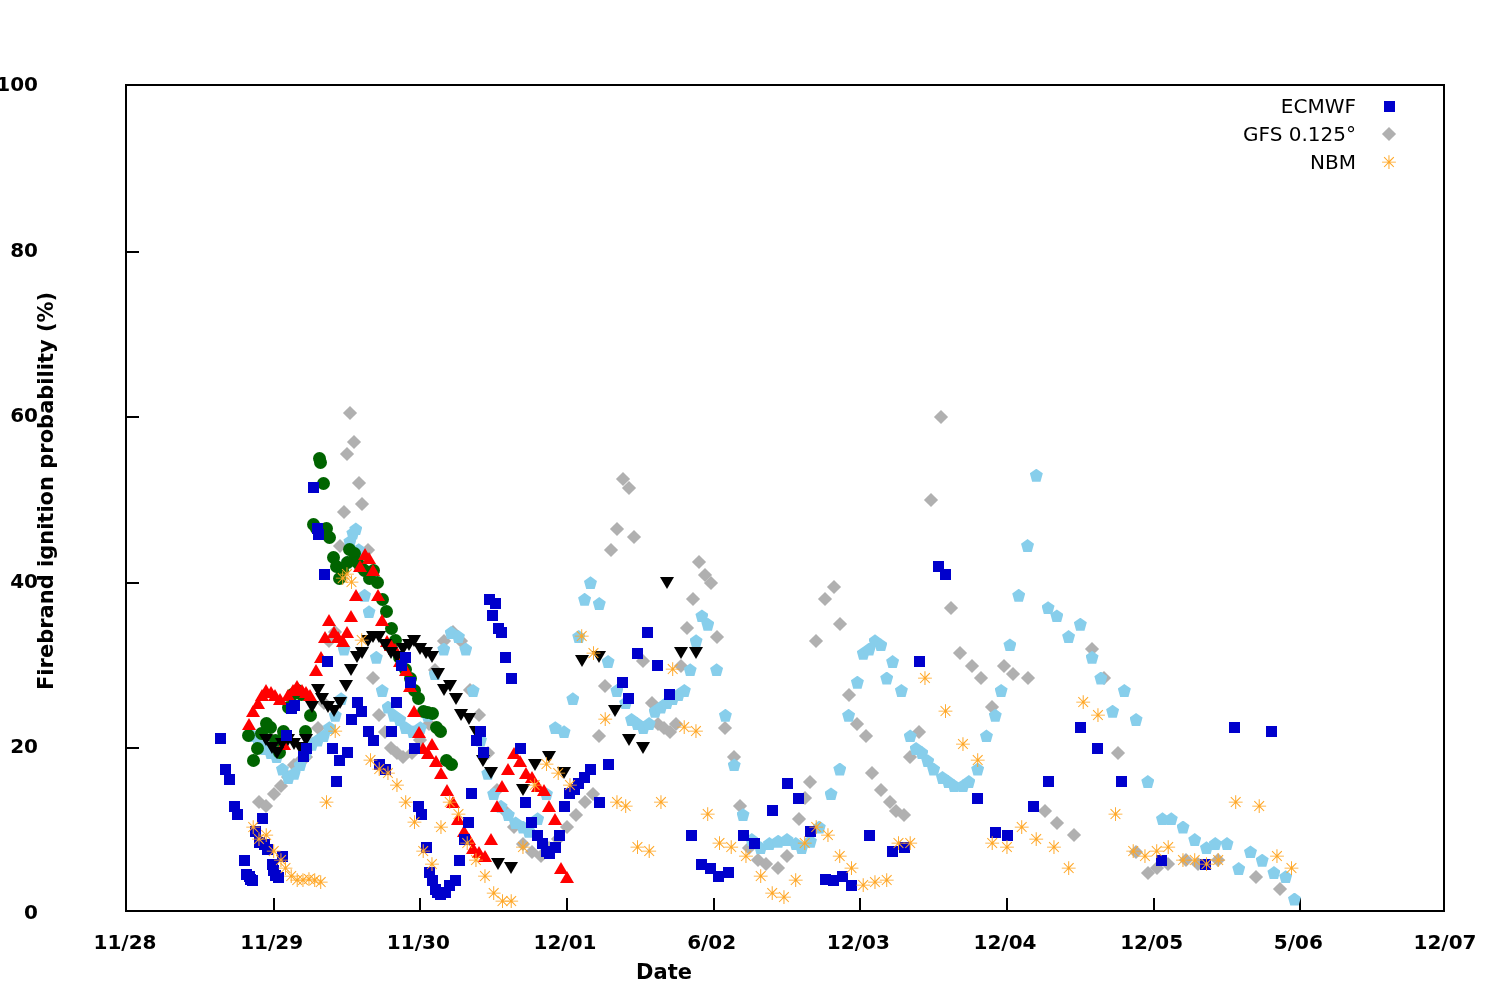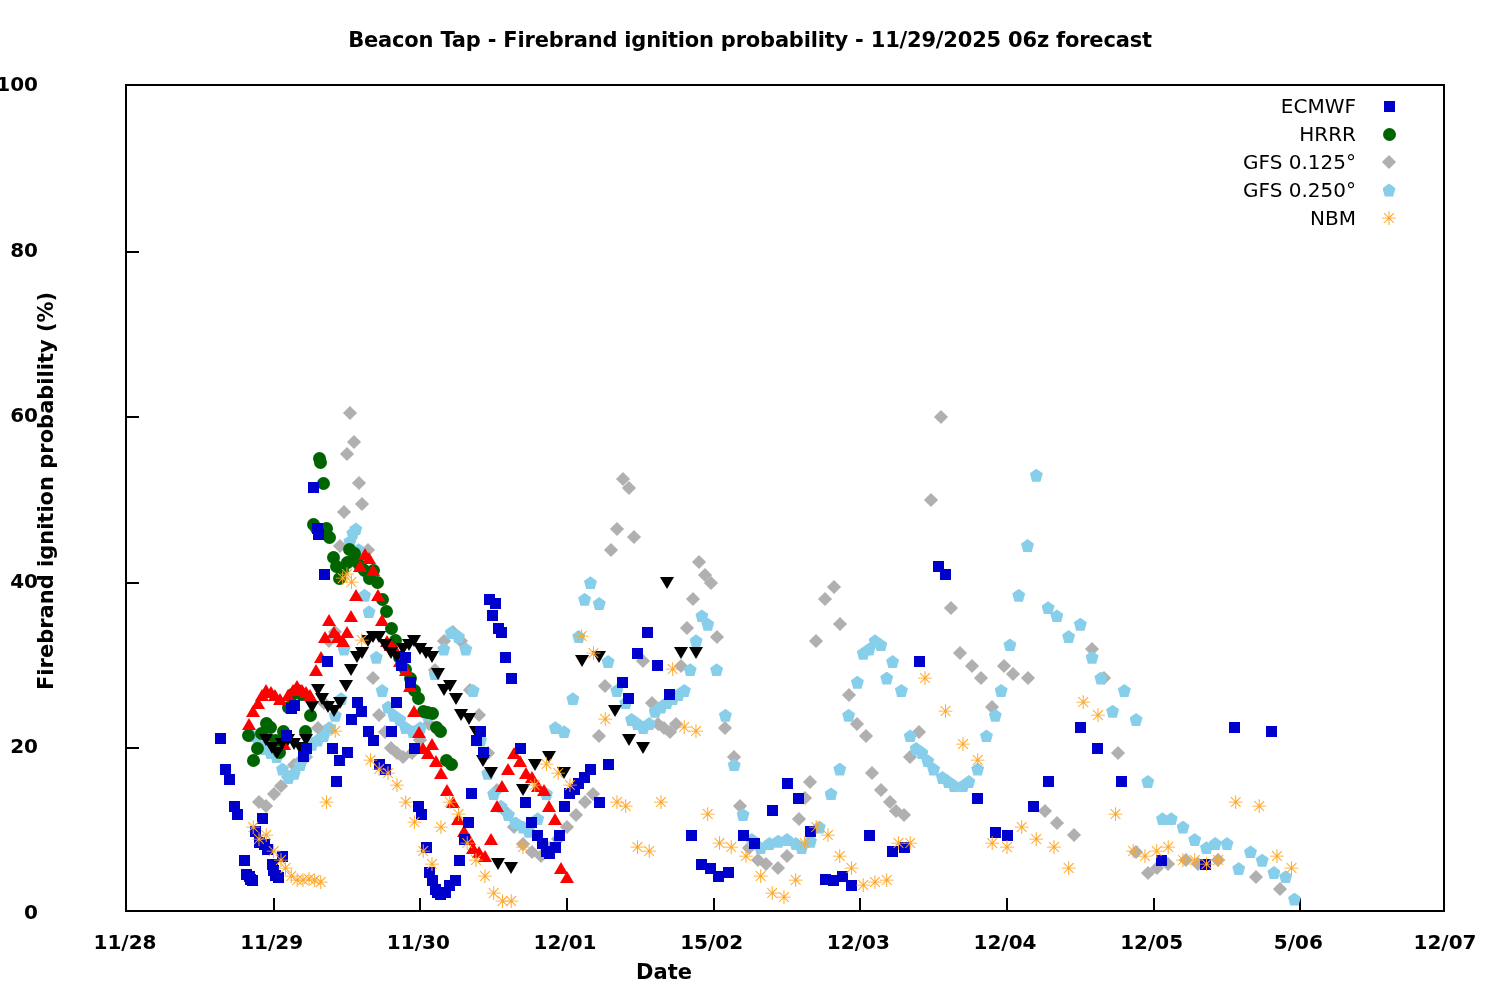--- a/index.html
+++ b/index.html
@@ -39,39 +39,38 @@
   .m-pent{width:13px;height:13px;margin-left:-6.5px;margin-top:-6.5px;
           clip-path:polygon(50% 0%,100% 36%,82% 100%,18% 100%,0% 36%);}
   .m-star{width:17px;height:17px;margin-left:-8.5px;margin-top:-8.5px;
           font-size:19px;line-height:17px;text-align:center;font-weight:bold;}
 </style>
 </head>
 <body>
 
 <div id="chart-root">
 
-  <div id="title">Beacon Tap - Firebrand ignition probability - 11/29/2025 06z forecast</div>
 
   <div id="ylabel">Firebrand ignition probability (%)</div>
   <div id="xlabel">Date</div>
 
   <div id="yticklabels">
       <div class="ylab" style="top: 912px;">0</div>
       <div class="ylab" style="top: 746.4px; margin-left: 12px;">20</div>
       <div class="ylab" style="top: 580.8px;">40</div>
       <div class="ylab" style="top: 415.2px;">60</div>
       <div class="ylab" style="top: 249.6px;">80</div>
       <div class="ylab" style="top: 84px;">100</div>
     </div>
   <div id="xticklabels">
       <div class="xlab" style="left: 125px; top: 930px;">11/28</div>
       <div class="xlab" style="left: 271.667px; top: 930px;">11/29</div>
       <div class="xlab" style="left: 418.333px; top: 930px;">11/30</div>
       <div class="xlab" style="left: 565px; top: 930px;">12/01</div>
-      <div class="xlab" style="left: 711.667px; top: 930px;">15/02</div>
+      <div class="xlab" style="left: 711.667px; top: 930px;">6/02</div>
       <div class="xlab" style="left: 858.333px; top: 930px;">12/03</div>
       <div class="xlab" style="left: 1005px; top: 930px;">12/04</div>
       <div class="xlab" style="left: 1151.67px; top: 930px;">12/05</div>
       <div class="xlab" style="left: 1298.33px; top: 930px;">5/06</div>
       <div class="xlab" style="left: 1445px; top: 930px;">12/07</div>
     </div>
 
   <div id="plot">
     <div id="ticks-y">
         <div class="ytick inner" style="top: 661.4px;"></div>
@@ -757,35 +756,23 @@
   </div>
 
   <div id="legend">
       <div class="legrow">
         <span class="legtext">ECMWF</span>
         <span class="legmark">
           <div class="mk m-square" style="background: rgb(0, 0, 204); left: 11px; top: 11px;"></div>
         </span>
       </div>
       <div class="legrow">
-        <span class="legtext">HRRR</span>
-        <span class="legmark">
-          <div class="mk m-circle" style="background: rgb(0, 100, 0); left: 11px; top: 11px;"></div>
-        </span>
-      </div>
-      <div class="legrow">
         <span class="legtext">GFS 0.125°</span>
         <span class="legmark">
           <div class="mk m-diamond" style="background: rgb(176, 176, 176); left: 11px; top: 11px;"></div>
-        </span>
-      </div>
-      <div class="legrow">
-        <span class="legtext">GFS 0.250°</span>
-        <span class="legmark">
-          <div class="mk m-pent" style="background: rgb(135, 206, 235); left: 11px; top: 11px;"></div>
         </span>
       </div>
       <div class="legrow">
         <span class="legtext">NBM</span>
         <span class="legmark">
           <div class="mk m-star" style="color: rgb(255, 167, 38); left: 11px; top: 11px;">✳</div>
         </span>
       </div>
     </div>
 

